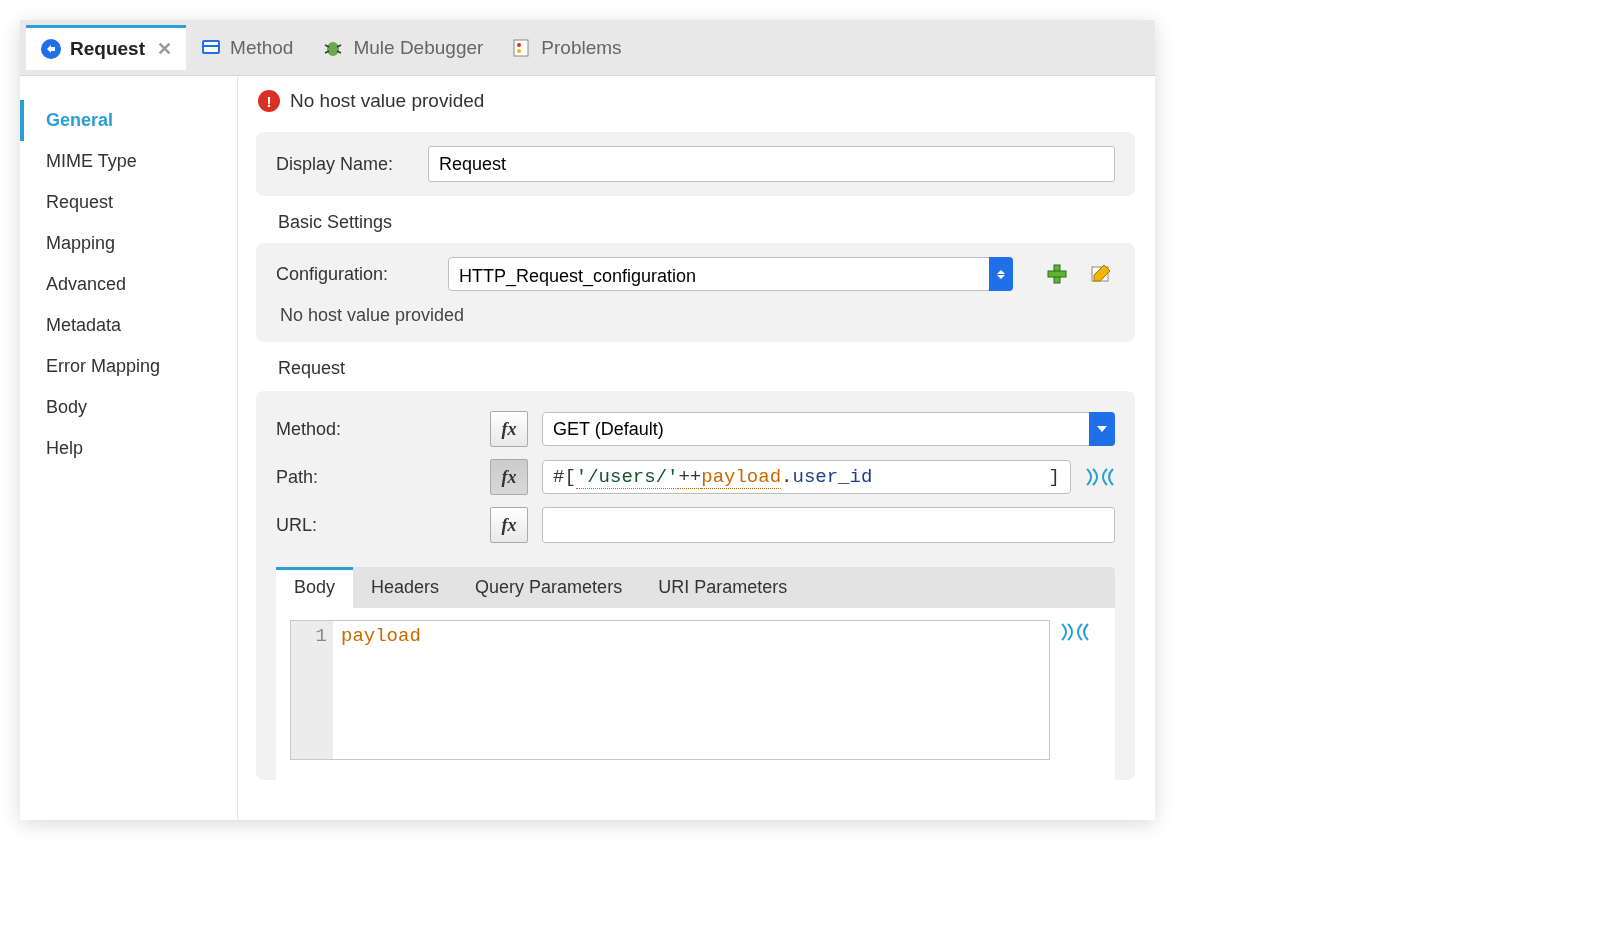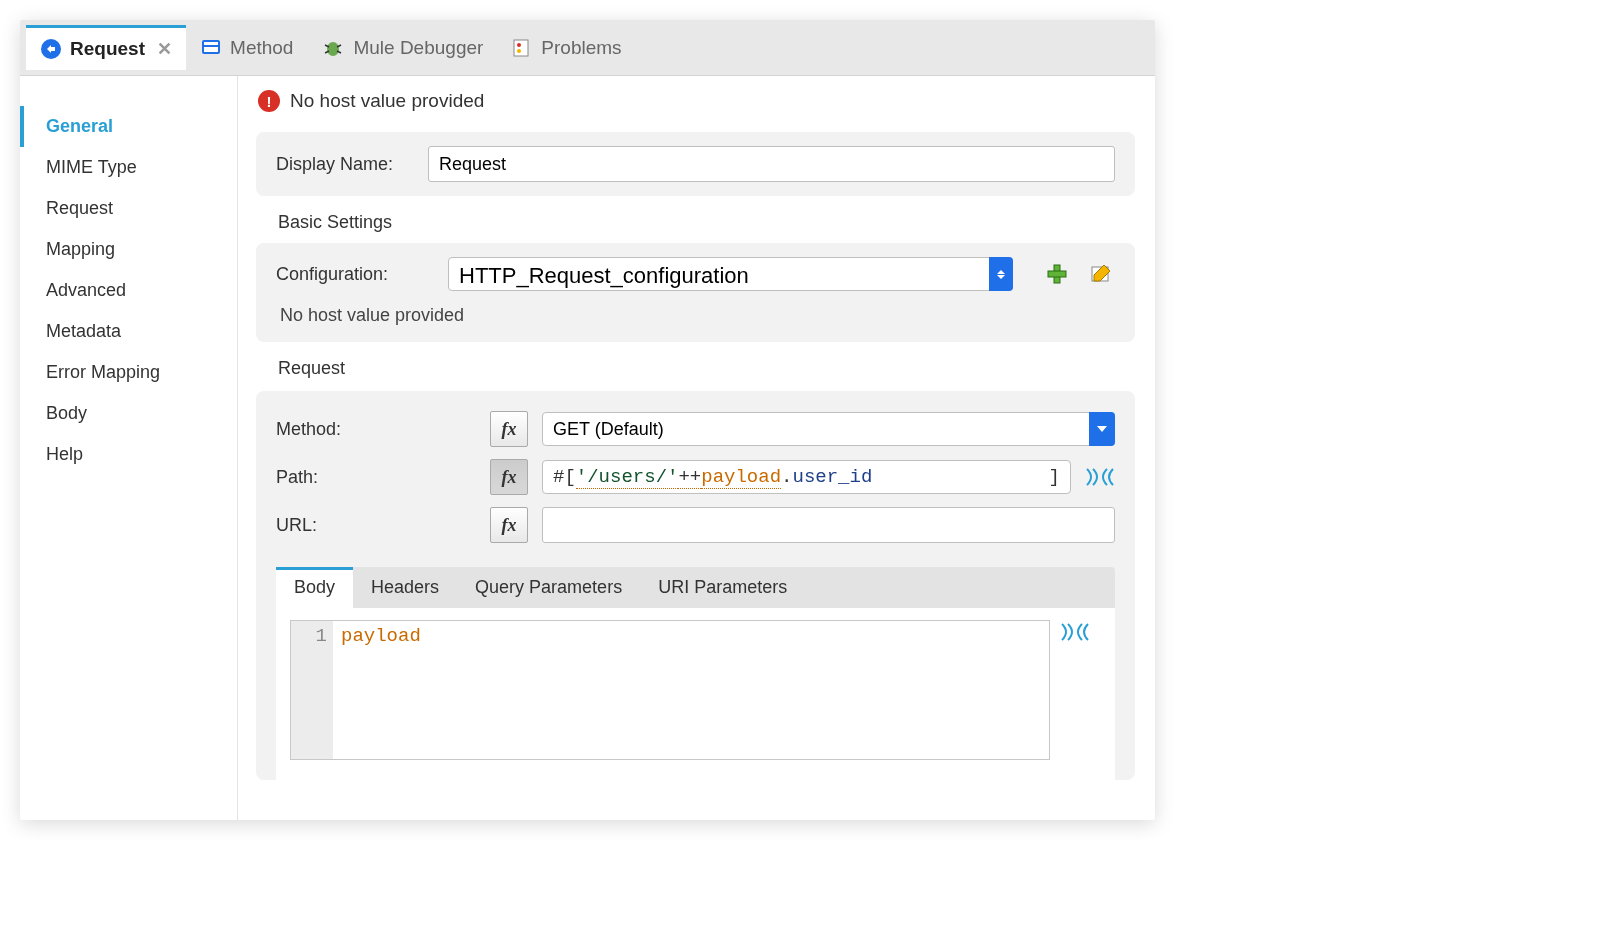--- a/index.html
+++ b/index.html
@@ -55,21 +55,21 @@
       justify-content: center;
     }
     .content {
       display: flex;
       flex: 1;
       overflow: hidden;
     }
     .sidebar {
       width: 218px;
       border-right: 1px solid #e3e3e3;
-      padding-top: 30px;
+      padding-top: 24px;
     }
     .sidebar-item {
       padding: 10px 26px;
       font-size: 18px;
       color: #333;
       cursor: pointer;
     }
     .sidebar-item.active {
       color: #2a9fd6;
       font-weight: 600;
@@ -137,21 +137,21 @@
       flex: 1;
       max-width: 570px;
     }
     .select-input {
       width: 100%;
       height: 34px;
       border: 1px solid #bfbfbf;
       border-radius: 4px;
       background: #fff;
       padding: 4px 36px 0 10px;
-      font-size: 22px;
+      font-size: 18px;
       appearance: none;
     }
     .select-arrow {
       position: absolute;
       right: 0;
       top: 0;
       height: 100%;
       width: 24px;
       background: #1f70e8;
       border-radius: 0 4px 4px 0;

